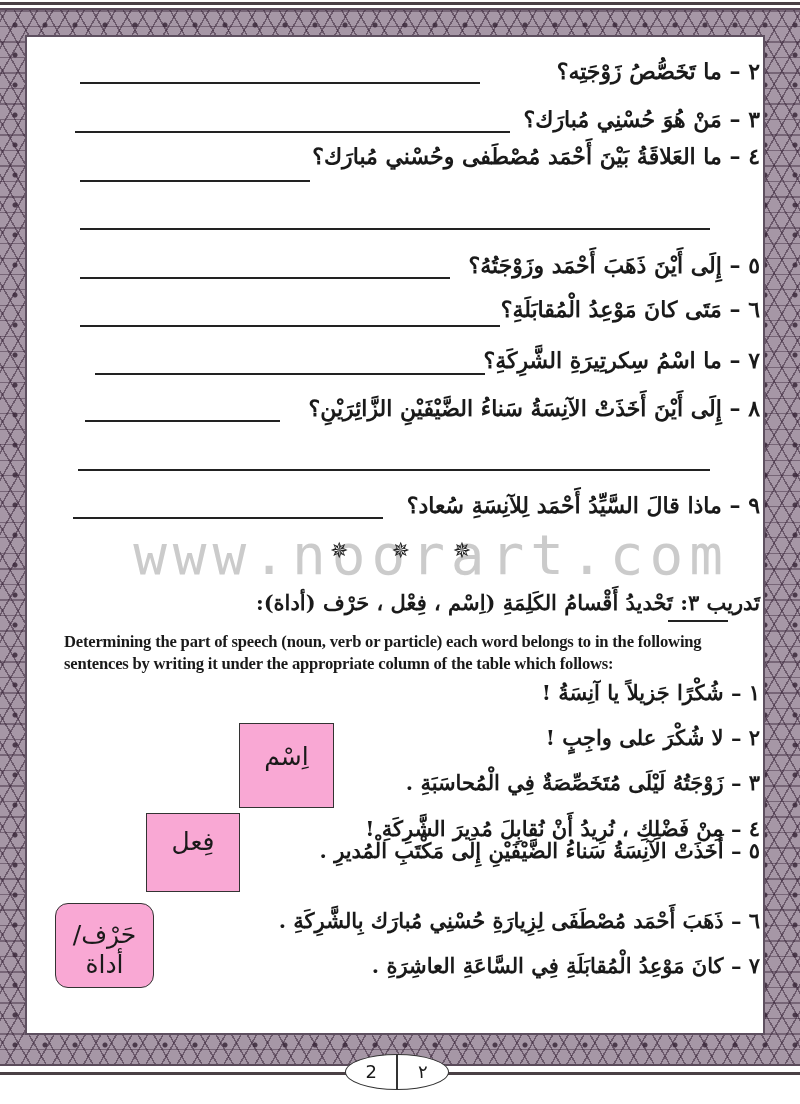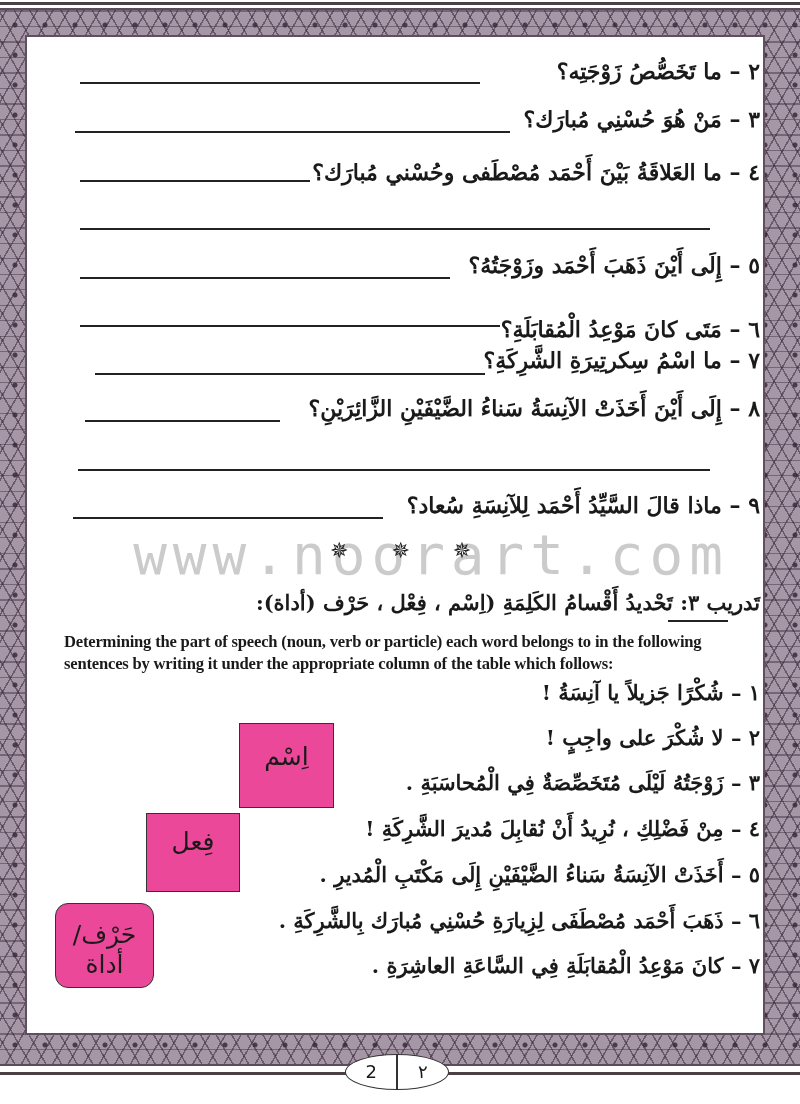--- a/index.html
+++ b/index.html
@@ -21,21 +21,21 @@
   .blank { position:absolute; height:2px; background:#222; }
   .watermark { position:absolute; left:0; top:527px; width:800px; text-align:center;
                font-family:"DejaVu Sans Mono", monospace; font-size:56px; letter-spacing:6px;
                color:rgba(140,140,140,0.45); white-space:nowrap; line-height:56px;margin-left:31px; }
   .stars { position:absolute; left:330px; top:538px; font-size:22px; color:#222; letter-spacing:18px; }
   .heading { position:absolute; right:40px; top:590px; direction:rtl; font-size:21px; font-weight:bold; }
   .heading-underline { position:absolute; left:668px; top:620px; width:60px; height:2px; background:#222; }
   .en { position:absolute; left:64px; top:631px; width:680px; font-family:"Liberation Serif", serif;
         font-weight:bold; font-size:16.6px; line-height:22px; letter-spacing:-0.2px; }
   .s { position:absolute; right:40px; direction:rtl; font-size:21px; font-weight:bold; white-space:nowrap; }
-  .box { position:absolute; border:1.5px solid #333; background:#ec4899; box-sizing:border-box;
+  .box { position:absolute; border:1.5px solid #333; background:#f9a8d4; box-sizing:border-box;
          display:flex; align-items:flex-start; justify-content:center; direction:rtl;
          font-family:"DejaVu Sans", sans-serif; font-size:25px; text-align:center; line-height:30px; }
   .pagenum { position:absolute; left:345px; top:1054px; width:104px; height:36px; border:1.5px solid #333;
              border-radius:50%; background:#fff; display:flex; box-sizing:border-box; }
   .pagenum span { flex:1; text-align:center; line-height:33px; font-size:18px; font-family:"DejaVu Sans", sans-serif; }
   .pagenum .div { flex:0 0 1.5px; background:#333; }
 </style>
 </head>
 <body>
 
@@ -44,28 +44,28 @@
 <div class="outer-rule" style="top:1072px;"></div>
 
 <div class="page"></div>
 
 <div class="q" style="top:58px;">٢ – ما تَخَصُّصُ زَوْجَتِه؟</div>
 <div class="blank" style="left:80px; width:400px; top:82px;"></div>
 
 <div class="q" style="top:106px;margin-left:20px;">٣ – مَنْ هُوَ حُسْنِي مُبارَك؟</div>
 <div class="blank" style="left:75px; width:435px; top:131px;"></div>
 
-<div class="q" style="top:159px;">٤ – ما العَلاقَةُ بَيْنَ أَحْمَد مُصْطَفى وحُسْني مُبارَك؟</div>
+<div class="q" style="top:143px;">٤ – ما العَلاقَةُ بَيْنَ أَحْمَد مُصْطَفى وحُسْني مُبارَك؟</div>
 <div class="blank" style="left:80px; width:230px; top:180px;"></div>
 <div class="blank" style="left:80px; width:630px; top:228px;"></div>
 
 <div class="q" style="top:252px;">٥ – إِلَى أَيْنَ ذَهَبَ أَحْمَد وزَوْجَتُهُ؟</div>
 <div class="blank" style="left:80px; width:370px; top:277px;"></div>
 
-<div class="q" style="top:316px;">٦ – مَتَى كانَ مَوْعِدُ الْمُقابَلَةِ؟</div>
+<div class="q" style="top:296px;">٦ – مَتَى كانَ مَوْعِدُ الْمُقابَلَةِ؟</div>
 <div class="blank" style="left:80px; width:420px; top:325px;"></div>
 
 <div class="q" style="top:347px;">٧ – ما اسْمُ سِكرتِيرَةِ الشَّرِكَةِ؟</div>
 <div class="blank" style="left:95px; width:390px; top:373px;"></div>
 
 <div class="q" style="top:395px;">٨ – إِلَى أَيْنَ أَخَذَتْ الآنِسَةُ سَناءُ الضَّيْفَيْنِ الزَّائِرَيْنِ؟</div>
 <div class="blank" style="left:85px; width:195px; top:420px;"></div>
 <div class="blank" style="left:78px; width:632px; top:469px;"></div>
 
 <div class="q" style="top:492px;">٩ – ماذا قالَ السَّيِّدُ أَحْمَد لِلآنِسَةِ سُعاد؟</div>
@@ -75,21 +75,21 @@
 <div class="stars">✵ ✵ ✵</div>
 
 <div class="heading">تَدريب ٣: تَحْديدُ أَقْسامُ الكَلِمَةِ (اِسْم ، فِعْل ، حَرْف (أداة):</div>
 <div class="heading-underline"></div>
 <div class="en">Determining the part of speech (noun, verb or particle) each word belongs to in the following sentences by writing it under the appropriate column of the table which follows:</div>
 
 <div class="s" style="top:680px;">١ – شُكْرًا جَزيلاً يا آنِسَةُ !</div>
 <div class="s" style="top:725px;">٢ – لا شُكْرَ على واجِبٍ !</div>
 <div class="s" style="top:770px;">٣ – زَوْجَتُهُ لَيْلَى مُتَخَصِّصَةٌ فِي الْمُحاسَبَةِ .</div>
 <div class="s" style="top:816px;">٤ – مِنْ فَضْلِكِ ، نُرِيدُ أَنْ نُقابِلَ مُديرَ الشَّرِكَةِ !</div>
-<div class="s" style="top:862px;">٥ – أَخَذَتْ الآنِسَةُ سَناءُ الضَّيْفَيْنِ إِلَى مَكْتَبِ الْمُديرِ .</div>
+<div class="s" style="top:838px;">٥ – أَخَذَتْ الآنِسَةُ سَناءُ الضَّيْفَيْنِ إِلَى مَكْتَبِ الْمُديرِ .</div>
 <div class="s" style="top:908px;">٦ – ذَهَبَ أَحْمَد مُصْطَفَى لِزِيارَةِ حُسْنِي مُبارَك بِالشَّرِكَةِ .</div>
 <div class="s" style="top:953px;">٧ – كانَ مَوْعِدُ الْمُقابَلَةِ فِي السَّاعَةِ العاشِرَةِ .</div>
 
 <div class="box" style="left:239px; top:723px; width:95px; height:85px; padding-top:18px;">
   <span>اِسْم</span>
 </div>
 <div class="box" style="left:146px; top:813px; width:94px; height:79px; padding-top:13px;">
   <span>فِعل</span>
 </div>
 <div class="box" style="left:55px; top:903px; width:99px; height:85px; padding-top:8px; flex-direction:column; align-items:center;border-radius:13px;">

